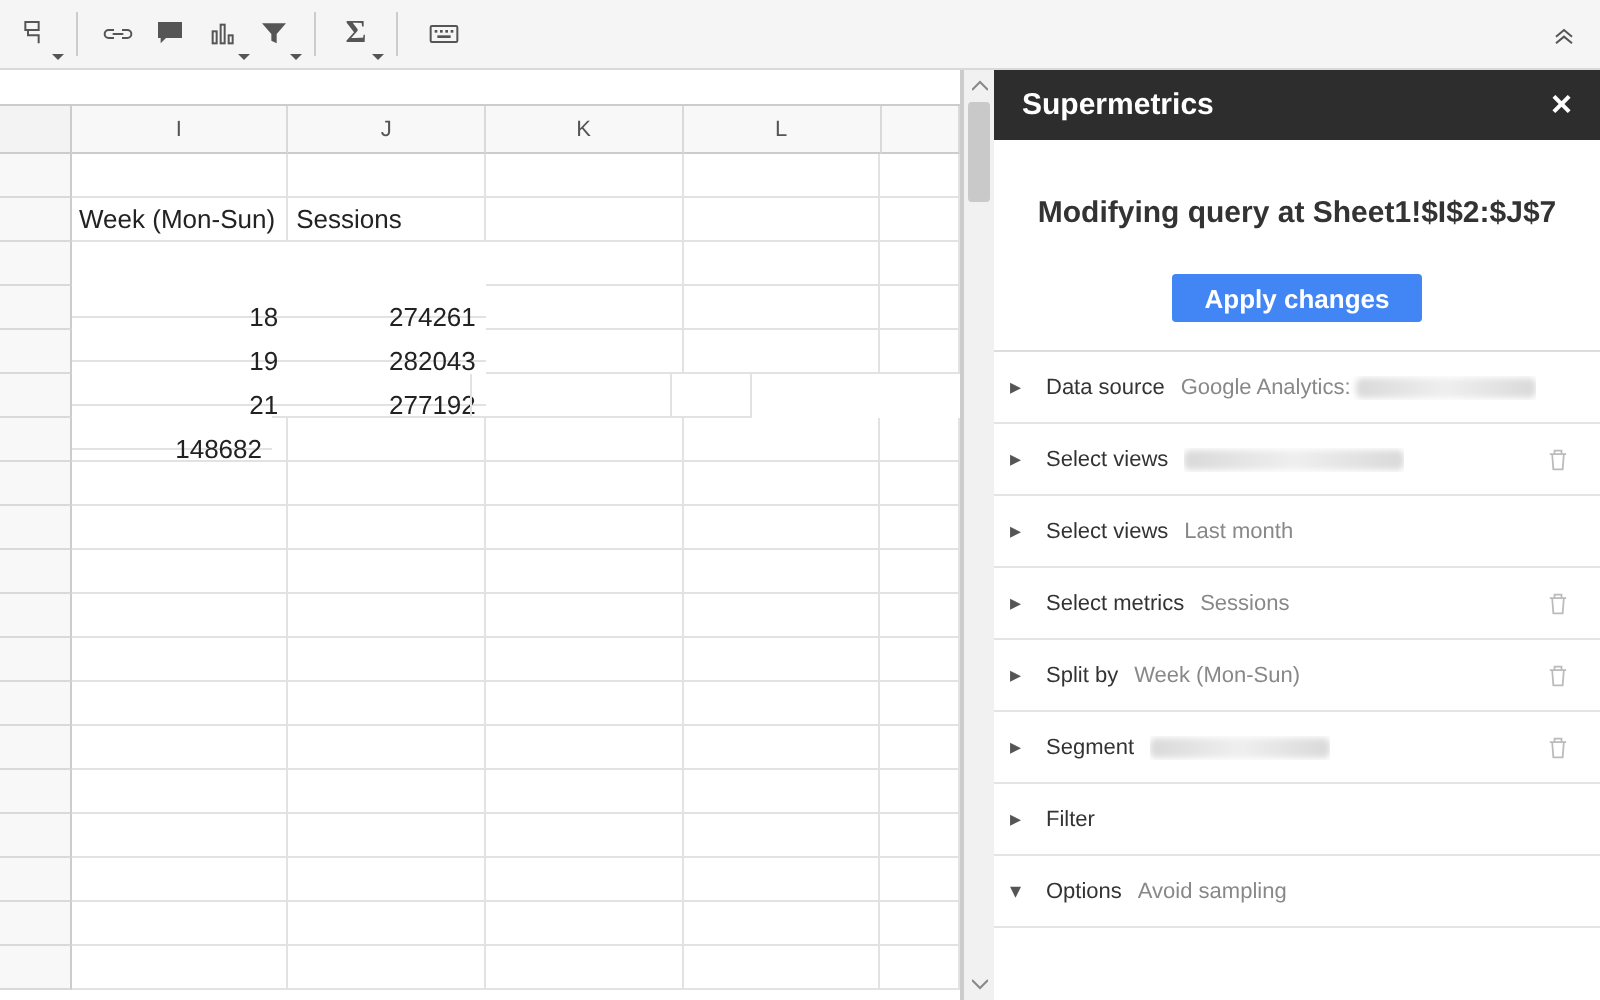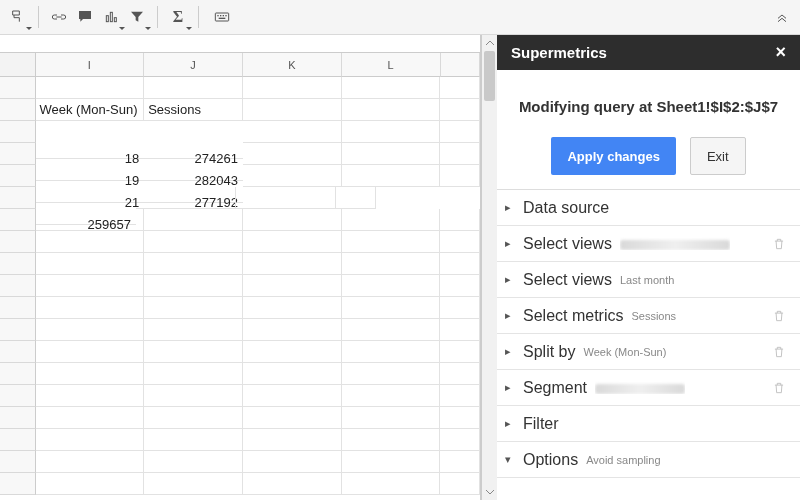--- a/index.html
+++ b/index.html
@@ -34,28 +34,28 @@
   .vscroll-thumb { position:absolute; left:2px; right:2px; top:0; height:50px; background:#c9c9c9; border-radius:2px; }
 
   
   .panel { width:303px; flex:none; display:flex; flex-direction:column; background:#fff; }
   .panel-title { background:#2d2d2d; color:#fff; height:35px; display:flex; align-items:center; padding:4px 14px; font-size:15px; font-weight:bold; }
   .panel-title-close { margin-left:auto; font-size:18px; cursor:pointer; }
   .panel-body { flex:1; overflow:hidden auto; padding:0 0 0 0; }
   .msg-block { padding:28px 20px 14px 20px; }
   .msg-title { font-size:15px; font-weight:bold; color:#333; text-align:center; }
   .btn-row { display:flex; justify-content:center; gap:14px; margin-top:22px; }
-  .btn { height:38px; padding:0 16px; font-size:13px; border-radius:2px; cursor:pointer; display:flex; align-items:center; }
+  .btn { height:24px; padding:0 16px; font-size:13px; border-radius:2px; cursor:pointer; display:flex; align-items:center; }
   .btn-primary { background:#4285f4; color:#fff; border:none; font-weight:bold; }
   .btn-secondary { background:#f5f5f5; color:#333; border:1px solid #ccc; }
 
   .sections { border-top:1px solid #ddd; }
   .acc-item { border-bottom:1px solid #e4e4e4; display:flex; align-items:center; min-height:36px; padding:0 14px 0 8px; cursor:pointer; position:relative; }
   .acc-caret { width:14px; color:#555; font-size:11px; margin-right:4px; }
-  .acc-label { font-size:16px; color:#333; }
+  .acc-label { font-size:11px; color:#333; }
   .acc-value { font-size:11px; color:#888; margin-left:8px; overflow:hidden; }
   .smudge { display:inline-block; width:90px; height:10px; background:linear-gradient(90deg,#d9d9d9,#efefef,#d9d9d9); border-radius:3px; filter:blur(1.5px); vertical-align:middle; }
   .smudge.sm { width:110px; }
   .trash { margin-left:auto; width:14px; height:14px; }
 </style>
 </head>
 <body>
 
 <div class="toolbar">
   <div class="tb-btn">
@@ -163,21 +163,21 @@
         <div class="row">
           <div class="row-head"></div>
           <div class="cell cw-I num">21</div>
           <div class="cell cw-J num">277192</div>
           <div class="cell cw-K"></div>
           <div class="cell cw-L"></div>
           <div class="cell cw-spill"></div>
         </div>
         <div class="row">
           <div class="row-head"></div>
-          <div class="cell cw-J num">259657</div>
+          <div class="cell cw-J num">148682</div>
           <div class="cell cw-K"></div>
           <div class="cell cw-L"></div>
           <div class="cell cw-spill"></div>
         </div>
         <div class="row">
           <div class="row-head"></div>
           <div class="cell cw-I "></div>
           <div class="cell cw-J "></div>
           <div class="cell cw-K"></div>
           <div class="cell cw-L"></div>
@@ -301,27 +301,27 @@
   <div class="panel">
     <div class="panel-title">
       <span>Supermetrics</span>
       <span class="panel-title-close">×</span>
     </div>
     <div class="panel-body">
       <div class="msg-block">
         <div class="msg-title">Modifying query at Sheet1!$I$2:$J$7</div>
         <div class="btn-row">
           <button class="btn btn-primary">Apply changes</button>
-          <button class="btn btn-secondary">Exit</button>
         </div>
       </div>
       <div class="sections" id="sections">
           <div class="acc-item">
             <span class="acc-caret">▸</span>
             <span class="acc-label">Data source</span>
+            <span class="acc-value">Google Analytics: <span class="smudge "></span></span>
           </div>
           <div class="acc-item">
             <span class="acc-caret">▸</span>
             <span class="acc-label">Select views</span>
             <span class="acc-value"> <span class="smudge sm"></span></span>
             <svg class="trash" viewBox="0 0 24 24">
               <path d="M5 7h14M9 7V4h6v3M7 7l1 13h8l1-13" fill="none" stroke="#bbb" stroke-width="1.5"></path>
             </svg>
           </div>
           <div class="acc-item">

